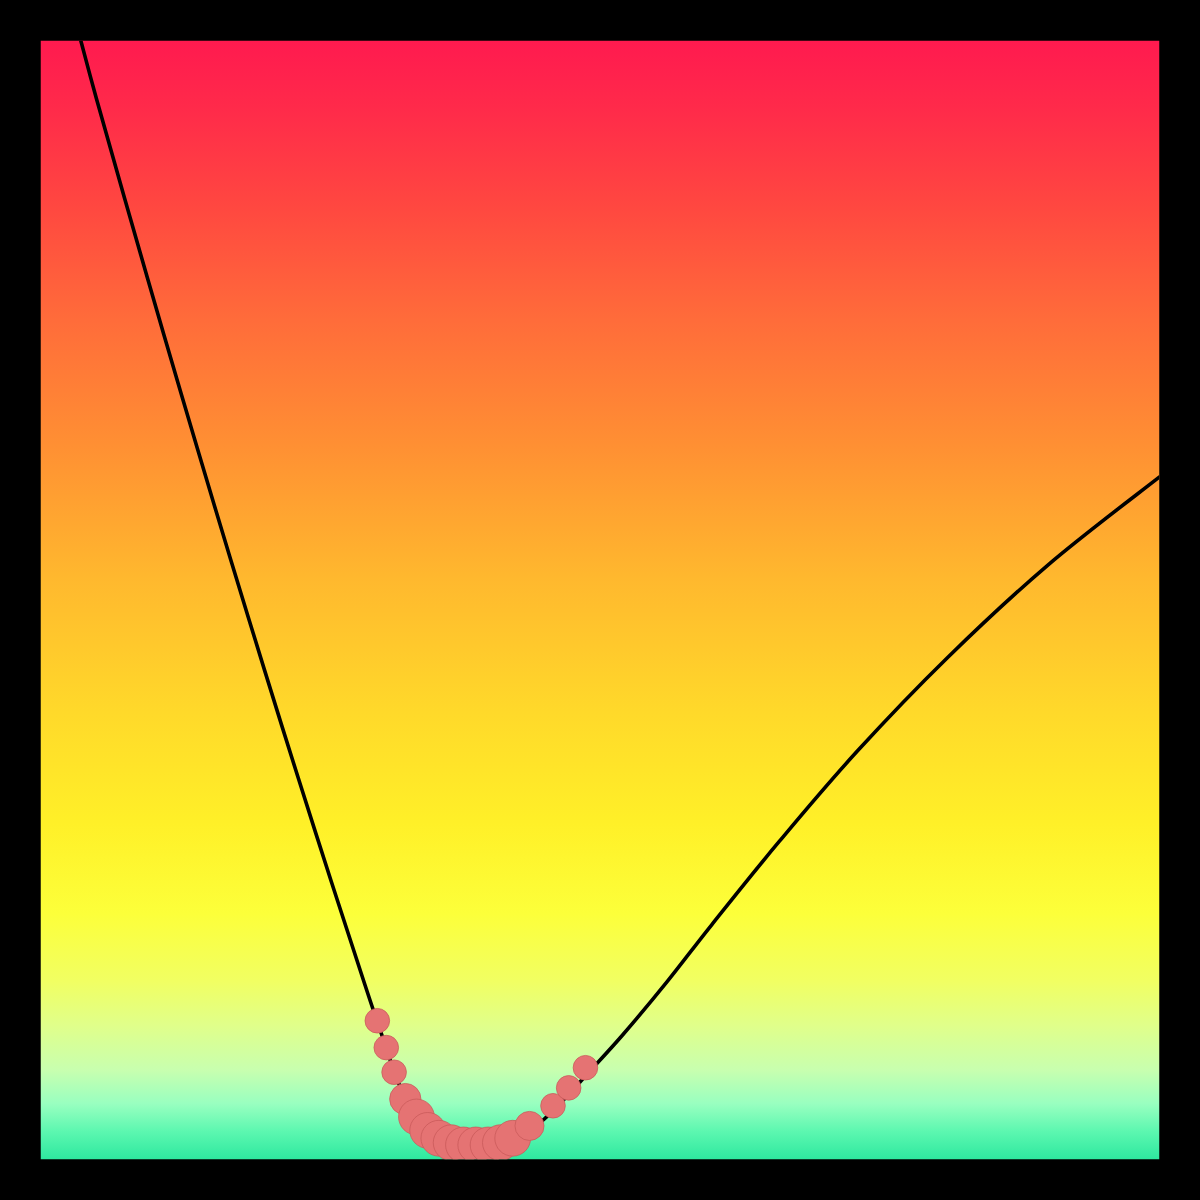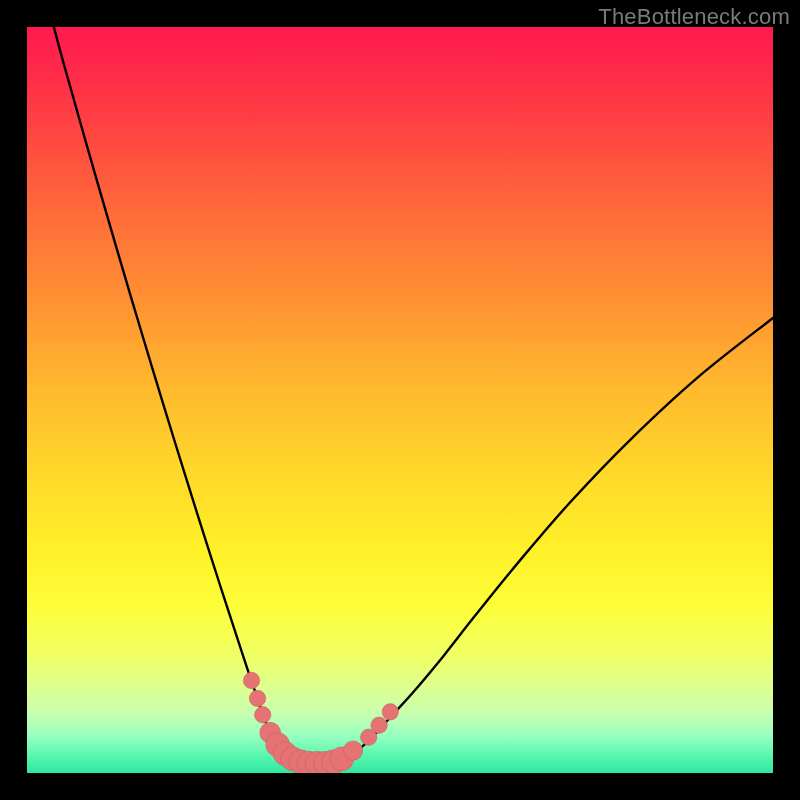--- a/index.html
+++ b/index.html
@@ -89,14 +89,13 @@
           <circle cx="298.40000000000003" cy="736.302" r="11.936" fill="#e57373" stroke="#c85a5a" stroke-width="0.5"></circle>
           <circle cx="306.60600000000005" cy="734.81" r="11.936" fill="#e57373" stroke="#c85a5a" stroke-width="0.5"></circle>
           <circle cx="314.812" cy="731.826" r="11.936" fill="#e57373" stroke="#c85a5a" stroke-width="0.5"></circle>
           <circle cx="326.00200000000007" cy="723.62" r="9.698" fill="#e57373" stroke="#c85a5a" stroke-width="0.5"></circle>
           <circle cx="341.66799999999995" cy="710.192" r="8.206000000000001" fill="#e57373" stroke="#c85a5a" stroke-width="0.5"></circle>
           <circle cx="352.112" cy="698.256" r="8.206000000000001" fill="#e57373" stroke="#c85a5a" stroke-width="0.5"></circle>
           <circle cx="363.302" cy="684.828" r="8.206000000000001" fill="#e57373" stroke="#c85a5a" stroke-width="0.5"></circle>
         </g>
     </svg>
   </div>
-  <div class="watermark">TheBottleneck.com</div>
 </div>
 
 </body></html>

